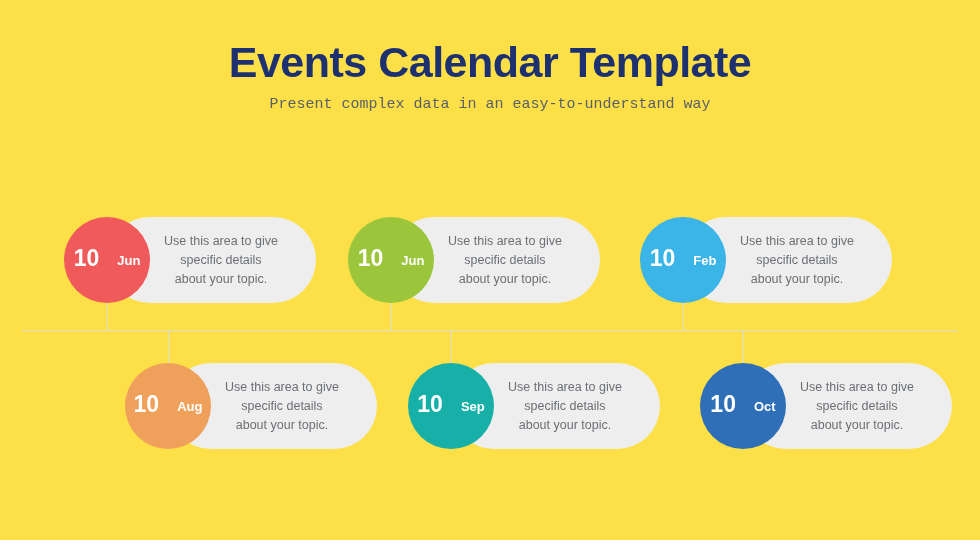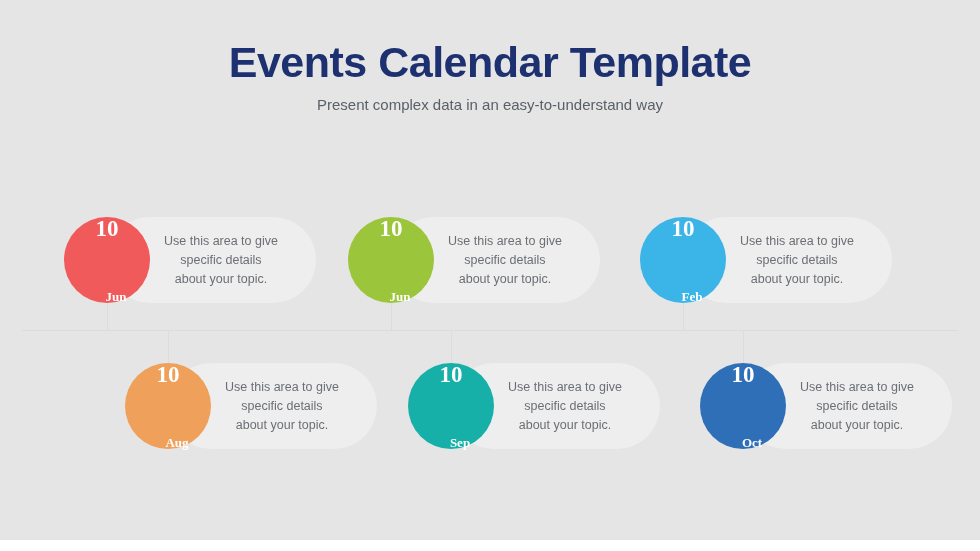--- a/index.html
+++ b/index.html
@@ -10,41 +10,42 @@
     width: 980px;
     height: 551px;
     background: #ffffff;
     font-family: "Liberation Sans", sans-serif;
     overflow: hidden;
   }
   .slide {
     position: relative;
     width: 980px;
     height: 540px;
-    background: #e5e5e5;
+    background: #fde047;
   }
   .title {
     position: absolute;
     top: 38px;
     left: 0;
     width: 980px;
     text-align: center;
     font-size: 43px;
     font-weight: bold;
     color: #1d3070;
     letter-spacing: -0.5px;
   }
   .subtitle {
     position: absolute;
     top: 96px;
     left: 0;
     width: 980px;
     text-align: center;
     font-size: 15px;
     color: #5a6068;
+    font-family: Liberation Mono, monospace;
   }
   .timeline-axis {
     position: absolute;
     top: 330px;
     left: 22px;
     width: 936px;
     height: 1px;
     background: #dcdcdc;
   }
   .connector {
@@ -73,25 +74,24 @@
     white-space: pre-line;
     text-align: center;
   }
   .circle {
     position: absolute;
     top: 0;
     width: 86px;
     height: 86px;
     border-radius: 50%;
     display: flex;
-    flex-direction: column;
+    flex-direction: row;
     align-items: center;
-    justify-content: space-between;
+    justify-content: center;
     color: #ffffff;
-    font-family: Liberation Serif, serif;
   }
   .circle .day {
     font-size: 23px;
     font-weight: bold;
     line-height: 1;
     margin-bottom: 3px;
   }
   .circle .month {
     font-size: 13px;
     font-weight: bold;

